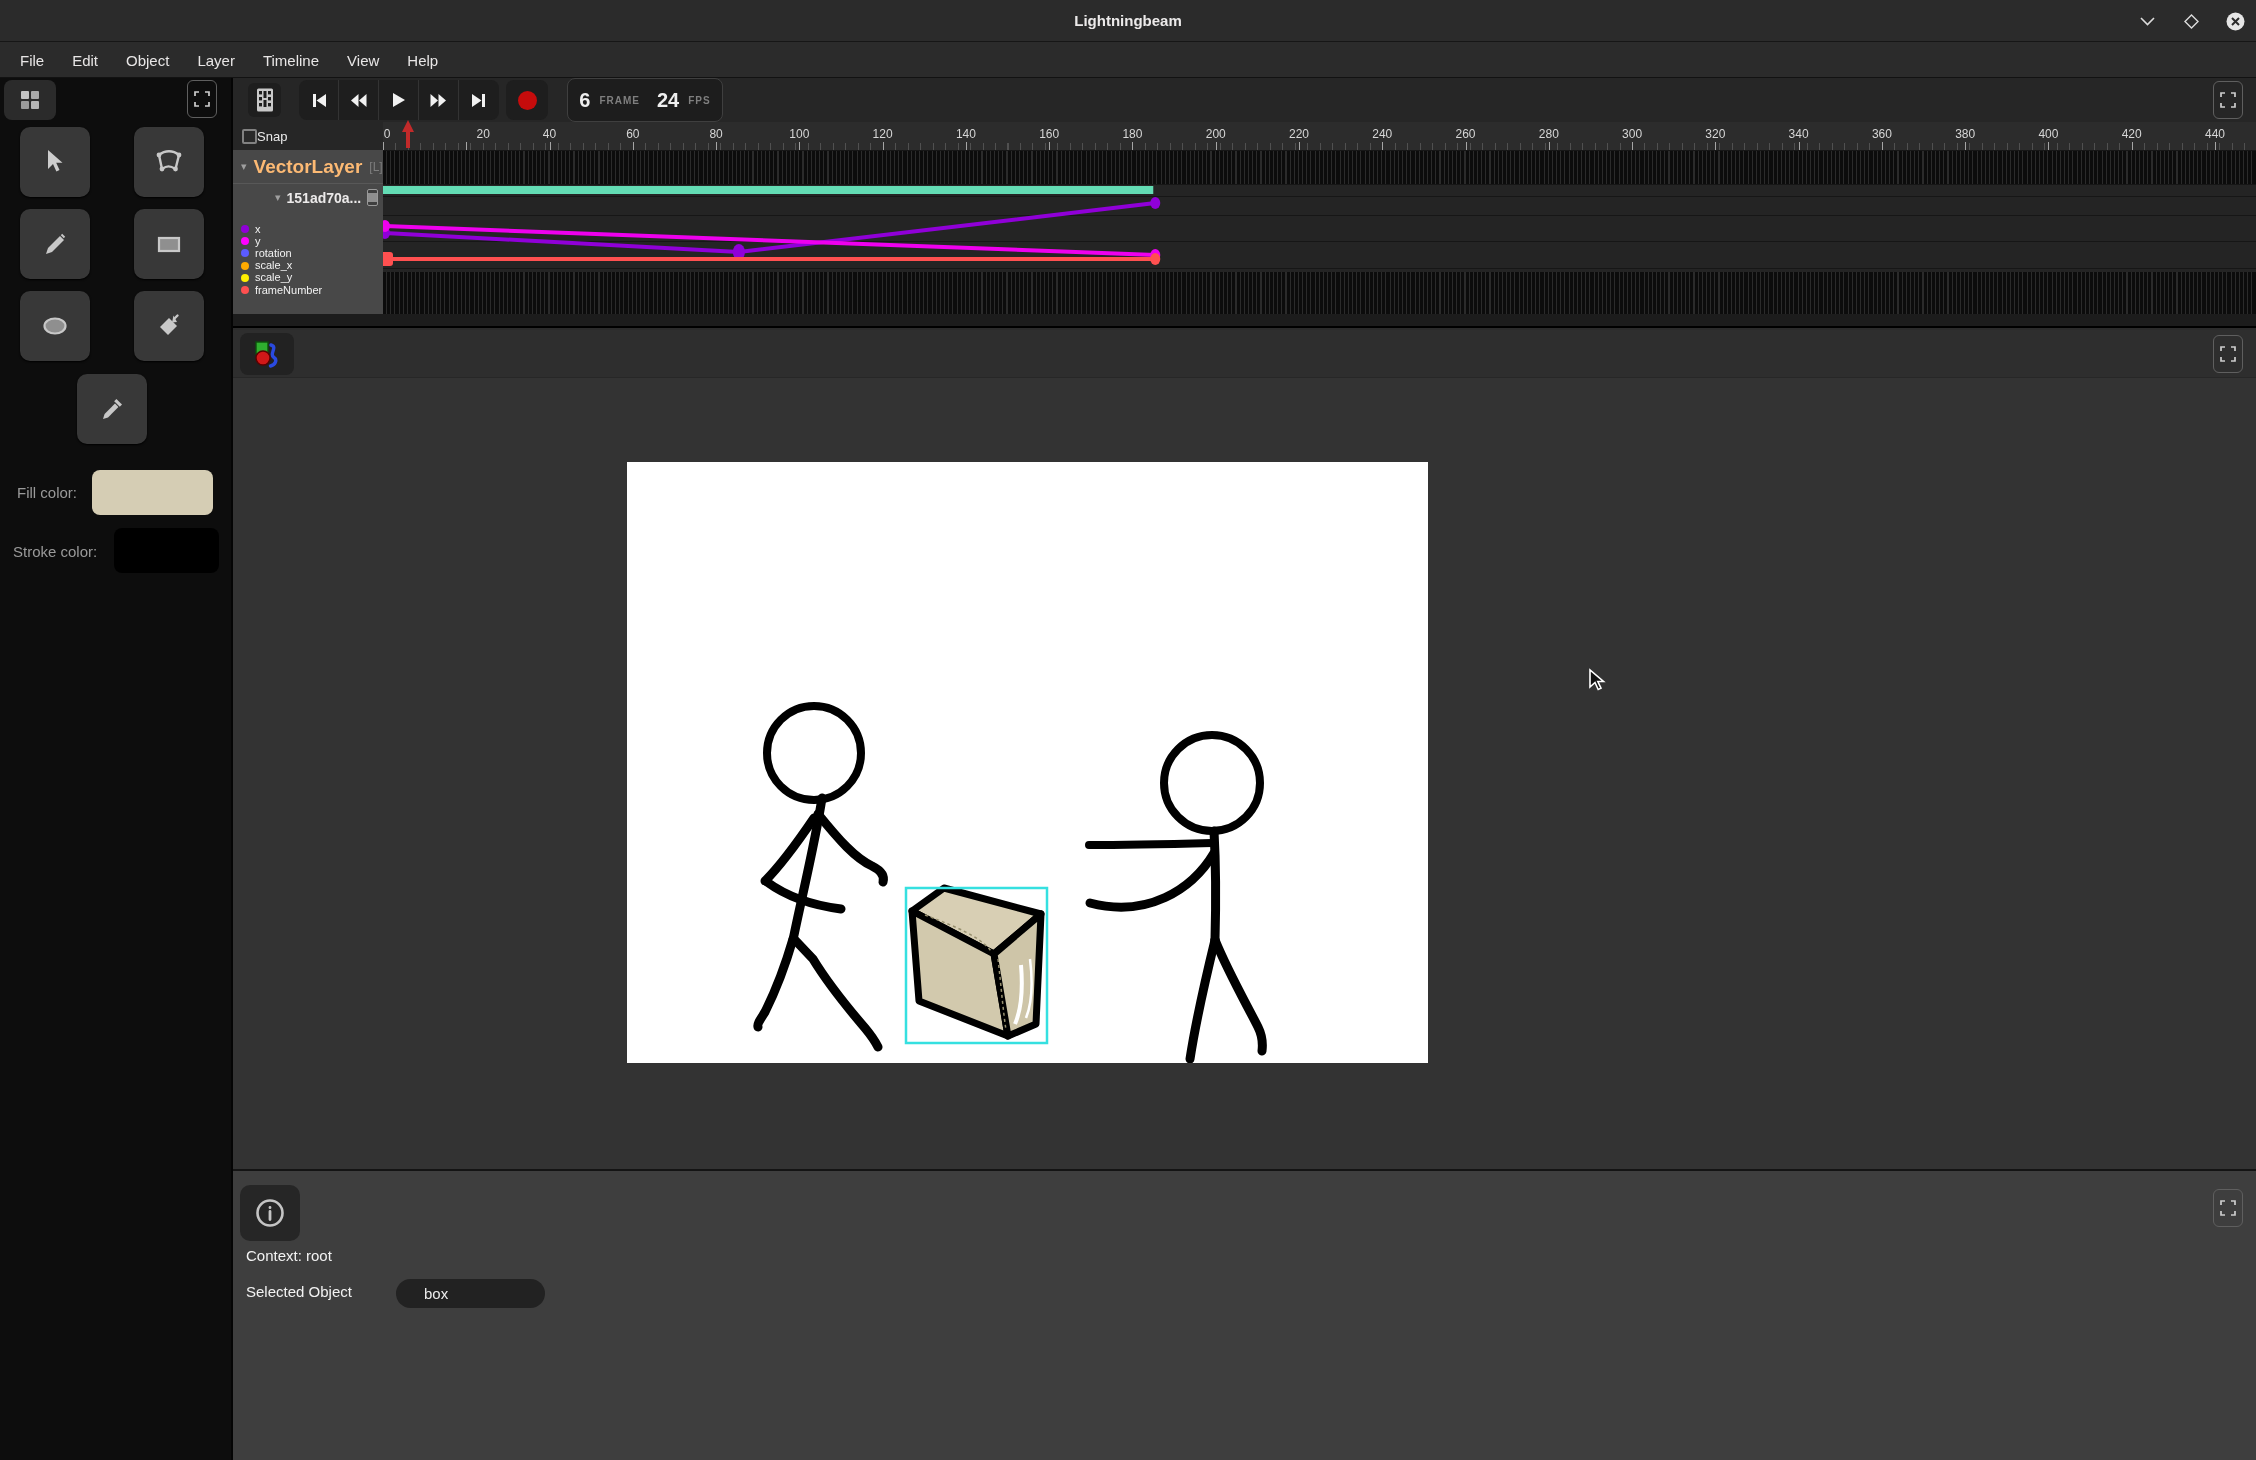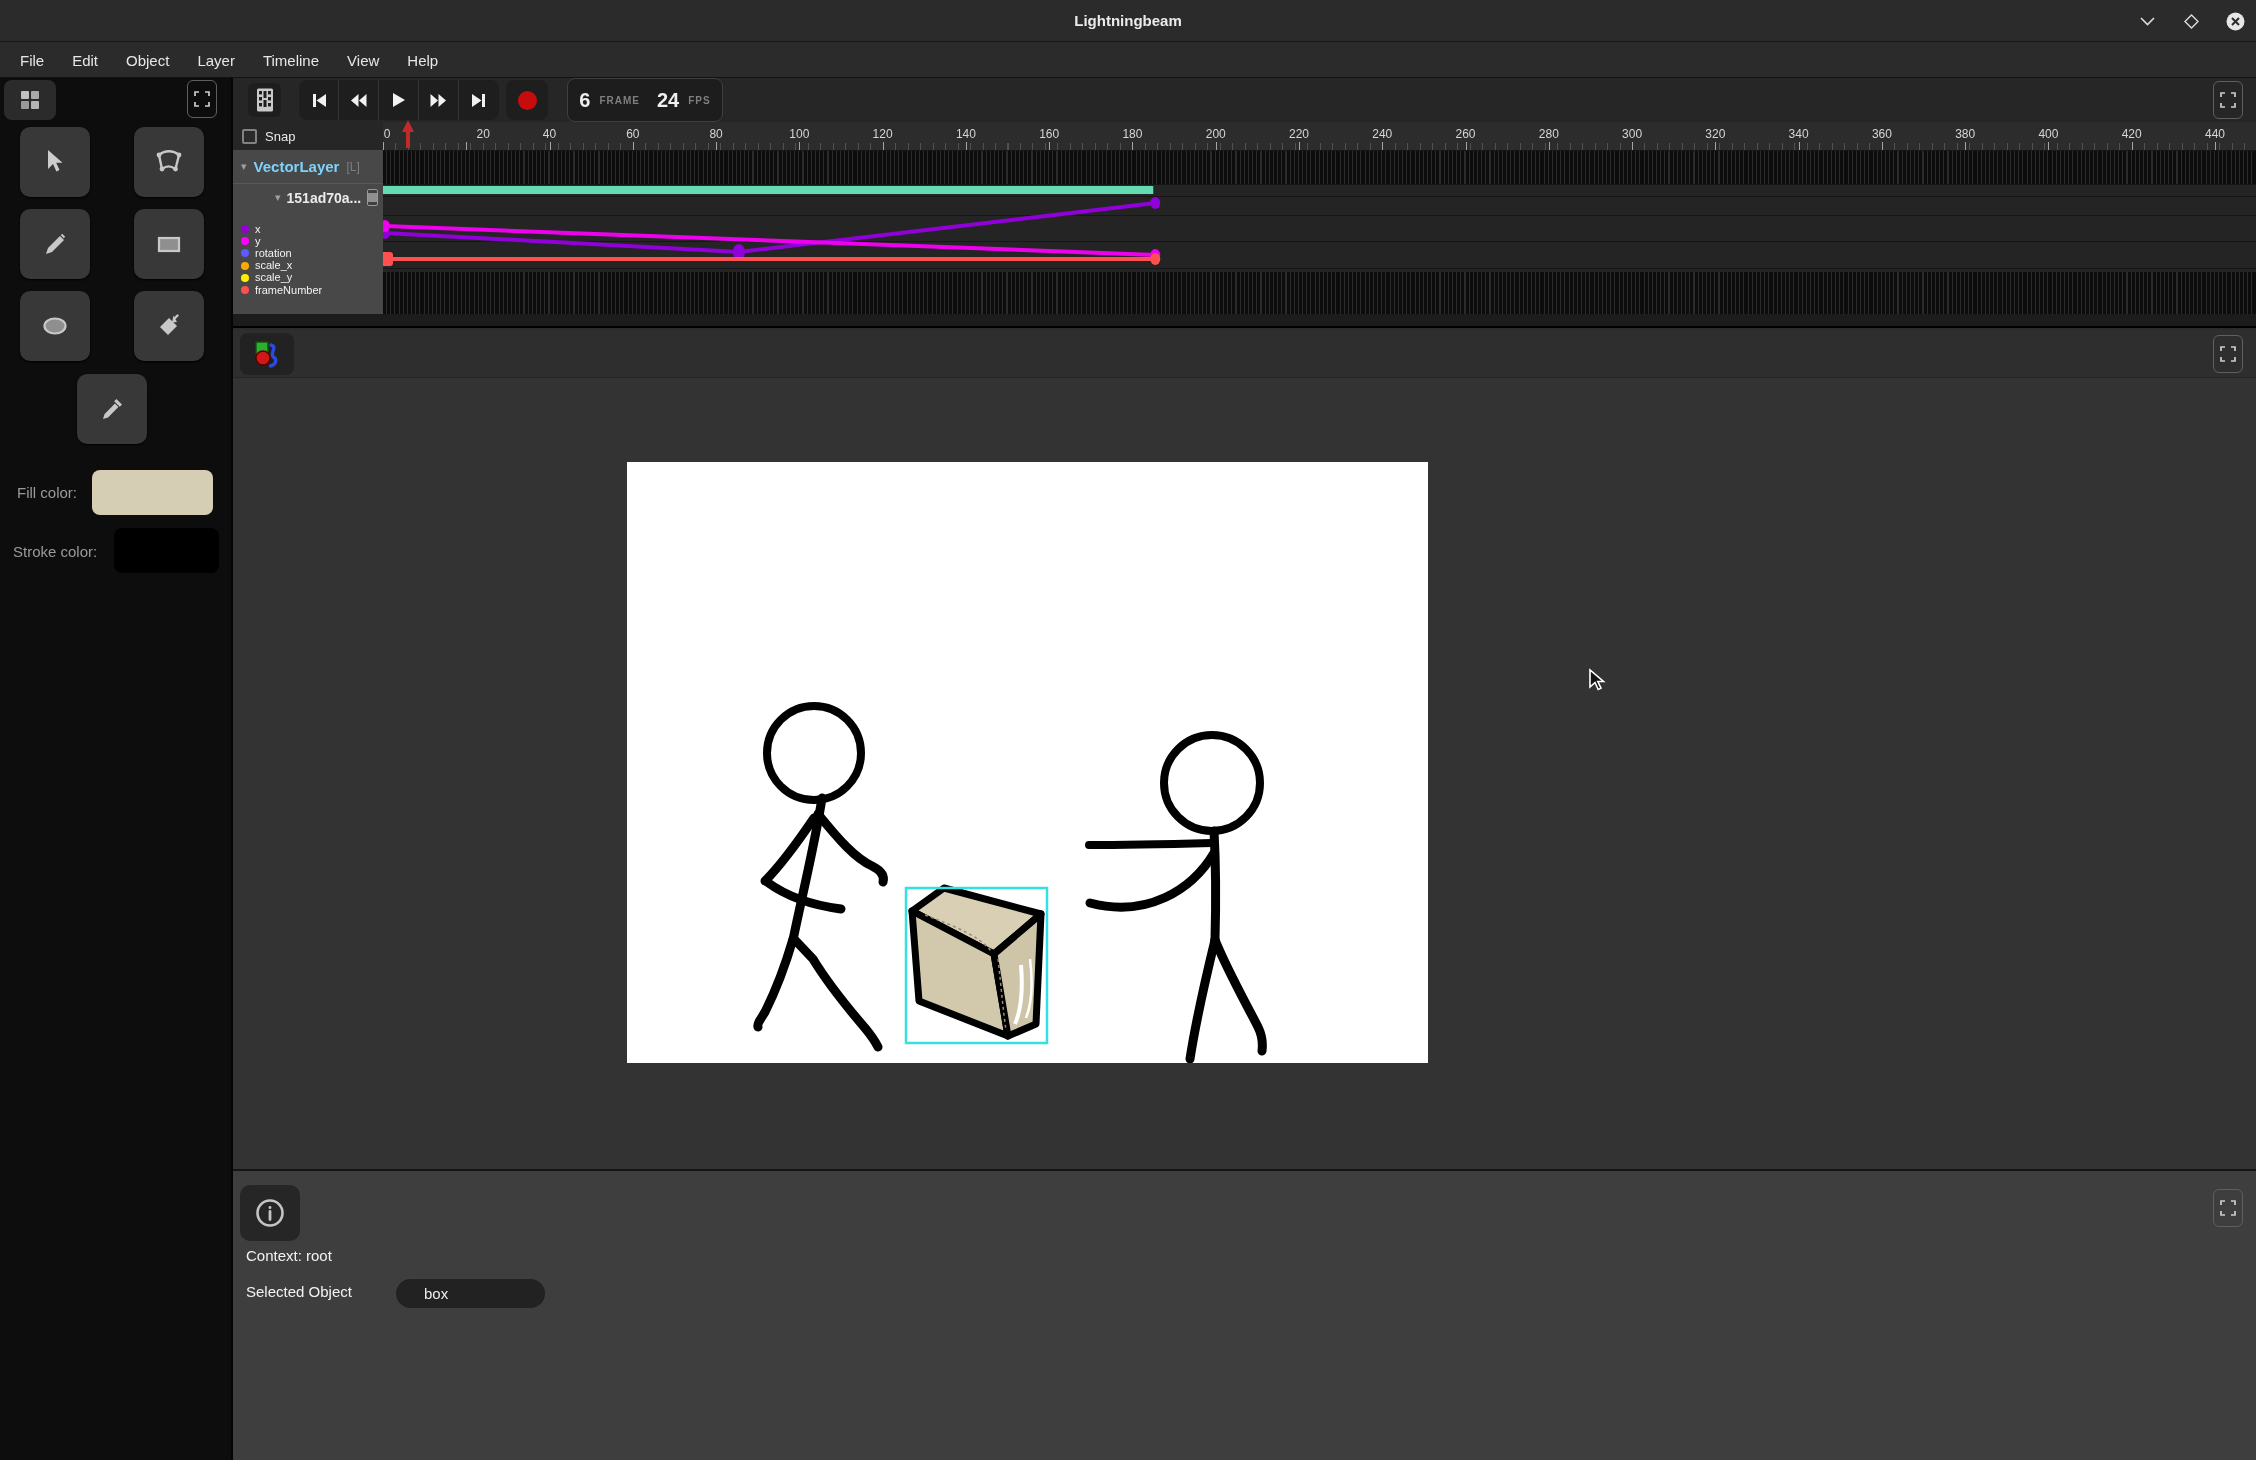--- a/index.html
+++ b/index.html
@@ -51,28 +51,28 @@
   .ff-cap { color:#7f7f7f; font-size:10px; letter-spacing:1px; font-weight:bold; }
 
   .ruler { position:absolute; left:150px; top:44px; right:0; height:28px; background:#2c2c2c; }
   .ruler-minor { position:absolute; left:0; right:0; bottom:0; height:7px;
      background:repeating-linear-gradient(90deg,#6e6e6e 0 1px,transparent 1px 12.49px); opacity:.55; }
   .ruler-label { position:absolute; bottom:9px; transform:translateX(-50%); color:#d6d6d6; font-size:12px; }
   .ruler-tick { position:absolute; bottom:0; width:1px; height:8px; background:#a5a5a5; }
   .playhead { position:absolute; top:-3px; }
 
   .snap-row { position:absolute; left:0; top:44px; width:150px; height:28px; background:#262626;
-              display:flex; align-items:center; gap:8px; padding-left:9px; }
+              display:flex; align-items:center; padding-left:9px; }
   .snap-box { width:15px; height:15px; border:2px solid #828282; background:#2a2a2a; border-radius:2px; }
   .snap-label { color:#e9e9e9; font-size:13px; }
 
   .layer-col { position:absolute; left:0; top:72px; width:150px; height:166px; background:#484848; }
   .layer-row { height:34px; display:flex; align-items:center; gap:7px; padding-left:8px;
                border-bottom:1px solid #585858; }
-  .layer-name { color:#7dd3fc; font-size:15px; font-weight:bold; }
+  .layer-name { color:#fdba74; font-size:19px; font-weight:bold; }
   .layer-suffix { color:#7e7e7e; font-size:12px; }
   .obj-row { height:27px; display:flex; align-items:center; gap:6px; padding-left:42px; }
   .obj-name { color:#eceaea; font-size:14px; font-weight:bold;text-align:center; }
   .tri { color:#9f9f9f; font-size:11px; }
   .sq-btn { width:17px; height:17px; border:1px solid #9a9a9a; background:#3f3f3f; border-radius:2px;
             display:flex; align-items:center; justify-content:center; }
   .sq-btn .inner { width:9px; height:9px; background:#8f8f8f; }
   .tilde-btn { width:17px; height:17px; border:1px solid #7a7a7a; border-radius:3px; color:#ababab;
                font-size:11px; display:flex; align-items:center; justify-content:center; }
   .prop-list { padding-top:12px; padding-left:8px; }

